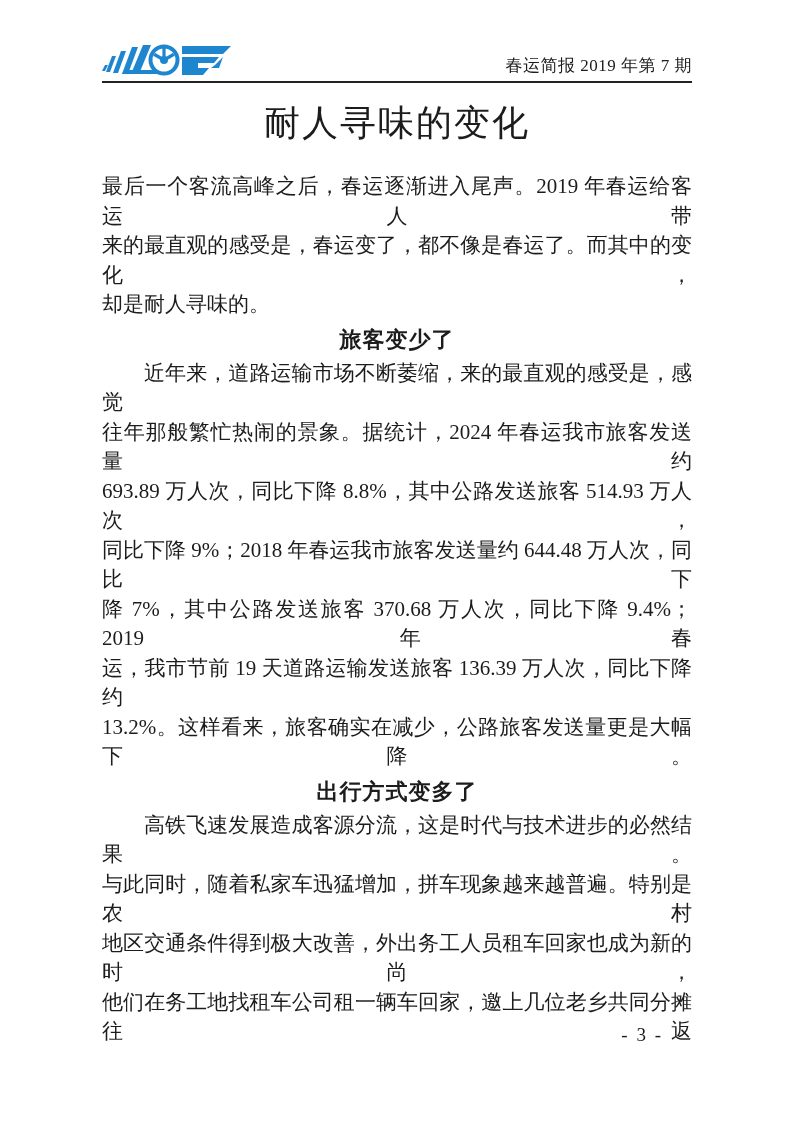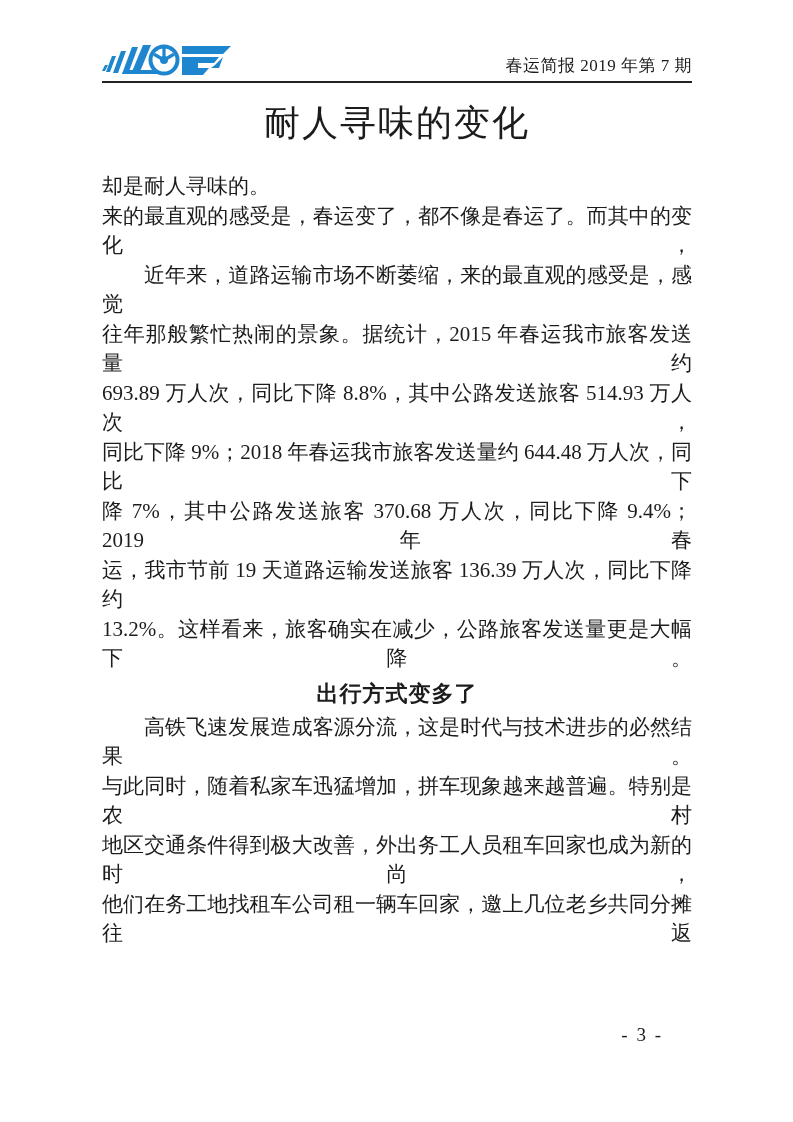--- a/index.html
+++ b/index.html
@@ -101,24 +101,26 @@
           </g>
         </svg>
       </div>
       <div class="issue">春运简报 2019 年第 7 期</div>
     </div>
     <hr class="hdr-rule">
 
     <h1 class="title">耐人寻味的变化</h1>
 
     <div class="body-text" id="body-container">
+        <div class="line">最后一个客流高峰之后，春运逐渐进入尾声。2019 年春运给客运人带</div>
+        <div class="line">来的最直观的感受是，春运变了，都不像是春运了。而其中的变化，</div>
         <div class="line no-fill">却是耐人寻味的。</div>
-        <div class="line">来的最直观的感受是，春运变了，都不像是春运了。而其中的变化，</div>
+        <div class="sec-heading">旅客变少了</div>
         <div class="line indent">近年来，道路运输市场不断萎缩，来的最直观的感受是，感觉</div>
-        <div class="line">往年那般繁忙热闹的景象。据统计，2015 年春运我市旅客发送量约</div>
+        <div class="line">往年那般繁忙热闹的景象。据统计，2024 年春运我市旅客发送量约</div>
         <div class="line">693.89 万人次，同比下降 8.8%，其中公路发送旅客 514.93 万人次，</div>
         <div class="line">同比下降 9%；2018 年春运我市旅客发送量约 644.48 万人次，同比下</div>
         <div class="line">降 7%，其中公路发送旅客 370.68 万人次，同比下降 9.4%；2019 年春</div>
         <div class="line">运，我市节前 19 天道路运输发送旅客 136.39 万人次，同比下降约</div>
         <div class="line">13.2%。这样看来，旅客确实在减少，公路旅客发送量更是大幅下降。</div>
         <div class="sec-heading">出行方式变多了</div>
         <div class="line indent">高铁飞速发展造成客源分流，这是时代与技术进步的必然结果。</div>
         <div class="line">与此同时，随着私家车迅猛增加，拼车现象越来越普遍。特别是农村</div>
         <div class="line">地区交通条件得到极大改善，外出务工人员租车回家也成为新的时尚，</div>
         <div class="line">他们在务工地找租车公司租一辆车回家，邀上几位老乡共同分摊往返</div>

